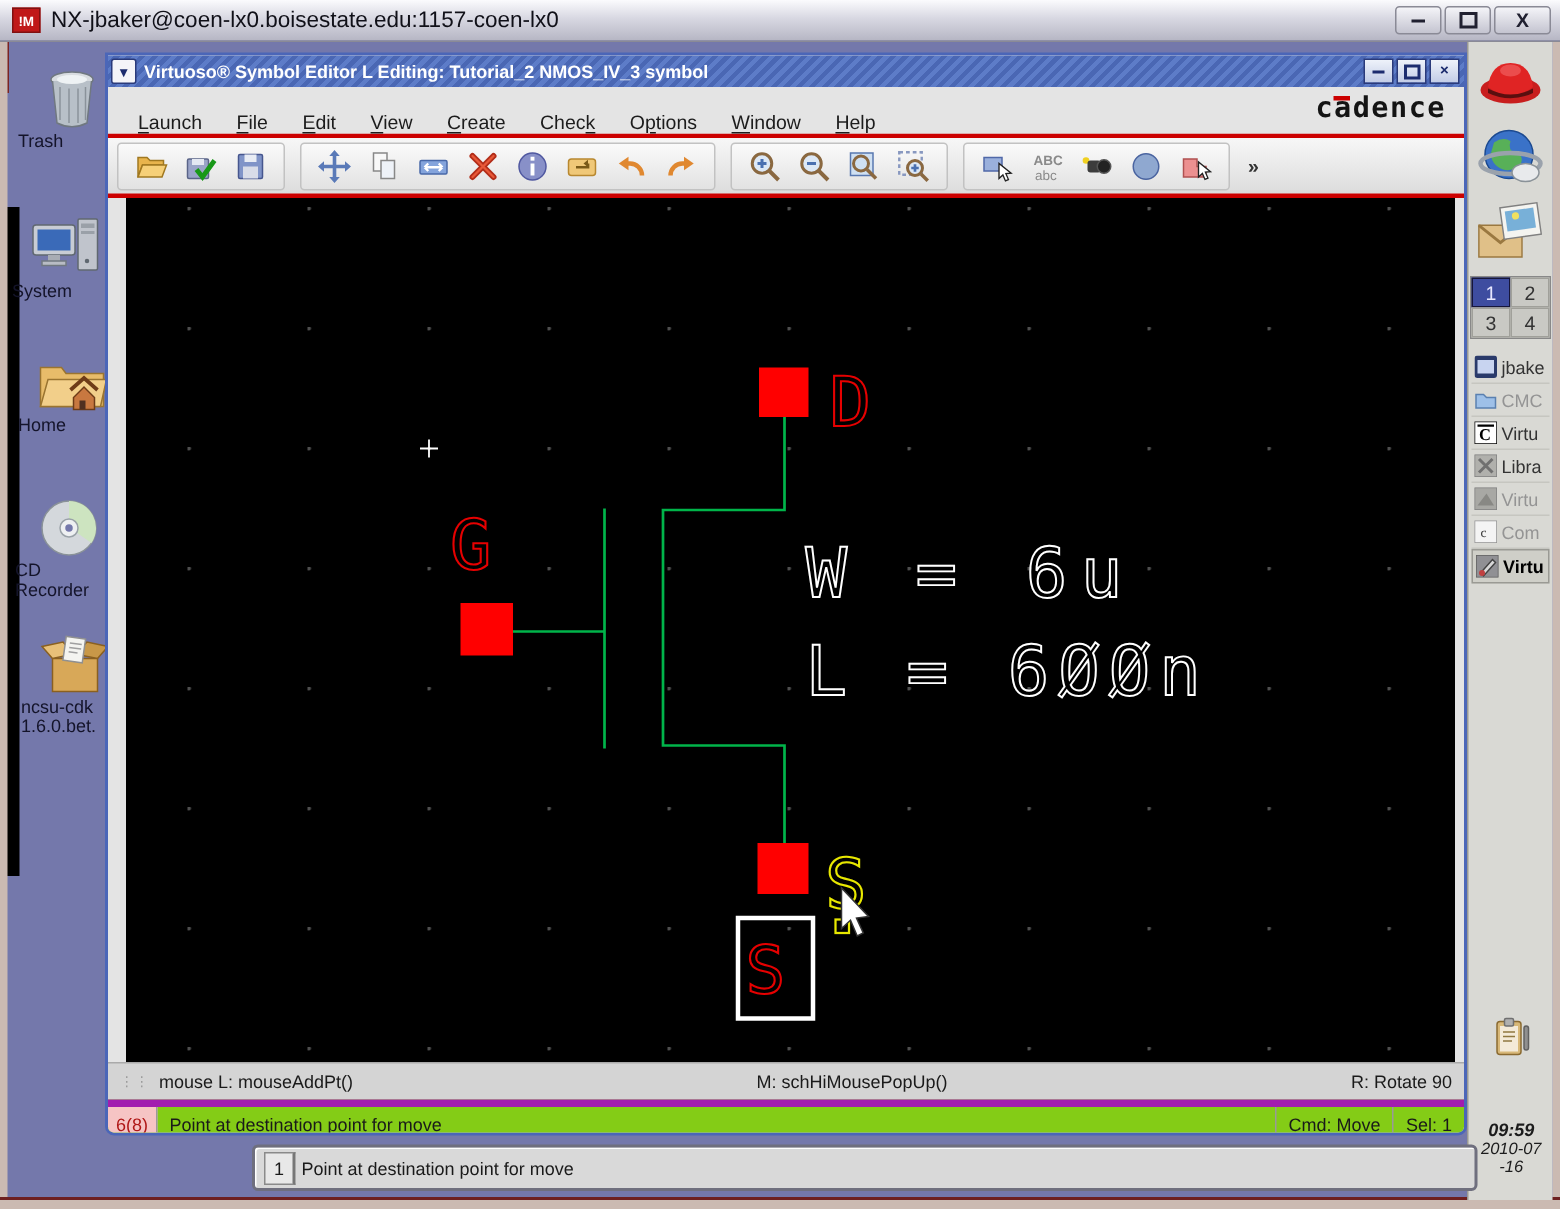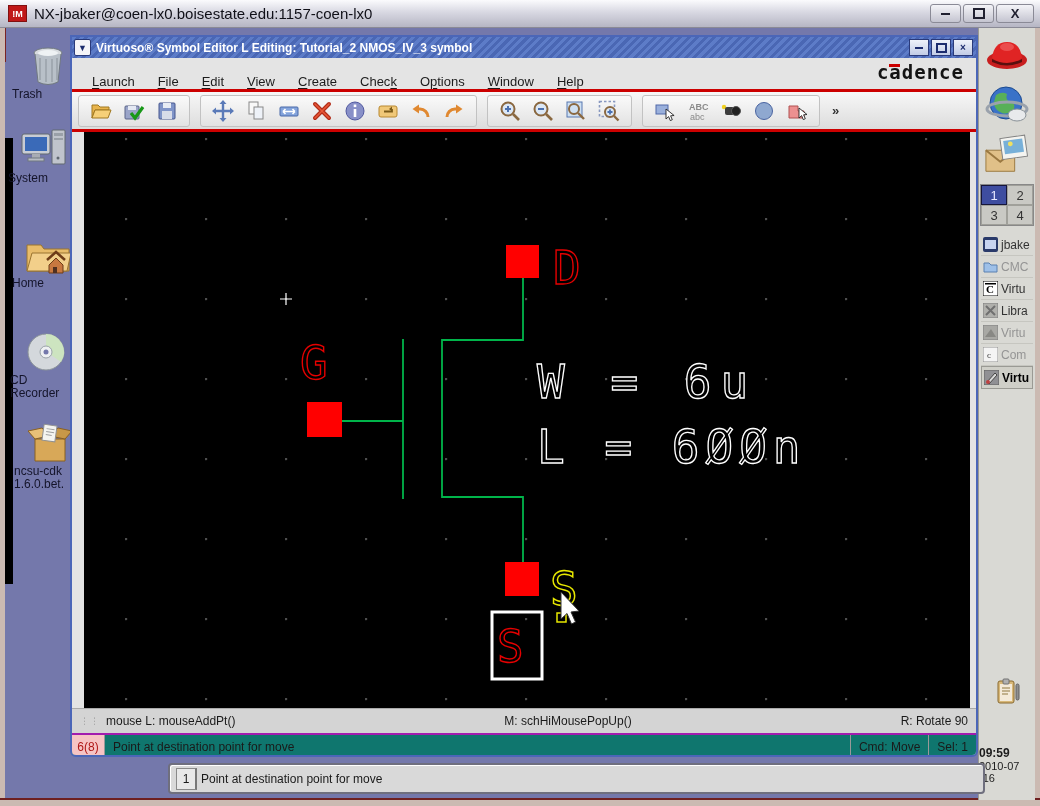--- a/index.html
+++ b/index.html
@@ -34,21 +34,21 @@
   .wswitch{width:52px;margin:6px auto 8px;display:grid;grid-template-columns:26px 26px;border:1px solid #888;}
   .wcell{height:20px;display:flex;align-items:center;justify-content:center;font-size:13px;
     background:#c9c9c4;color:#333;border:1px solid #a0a09a;box-sizing:border-box;}
   .wcell.active{background:#3e4da0;color:#e8e8ff;border:1px solid #16163a;}
   .winlist{margin:4px 2px;}
   .witem{display:flex;align-items:center;gap:3px;height:21px;font-size:12px;color:#333;
     border-bottom:1px solid #c6c6c0;padding-left:2px;}
   .witem.dim{color:#949494;}
   .witem.active{font-weight:bold;color:#000;background:#cfcfc8;border:1px solid #9a9a94;}
   .clip{position:absolute;left:0;top:648px;width:57px;display:flex;justify-content:center;}
-  .clock{position:absolute;left:0;top:718px;width:57px;color:#1c1c1c;}
+  .clock{position:absolute;left:0;top:718px;width:57px;text-align:center;color:#1c1c1c;font-style:italic;}
   .clock .t{font-size:12px;font-weight:bold;}
   .clock .d{font-size:11px;}
   
   .vwin{position:absolute;left:70px;top:35px;width:908px;height:722px;
     border:2px solid #4b66b8;border-radius:0 0 6px 6px;box-sizing:border-box;background:#e4e4e4;overflow:hidden;}
   .vtitle{height:21px;background:repeating-linear-gradient(135deg,#5d7cc8 0 3px,#4a67b4 3px 6px);
     display:flex;align-items:center;color:#fff;font-size:12px;font-weight:bold;}
   .vmenu-icon{width:15px;height:15px;background:#f4f4f8;border:1px solid #2a3a7a;border-radius:2px;
     margin:0 5px 0 2px;color:#1c2c6e;font-size:9px;display:flex;align-items:center;justify-content:center;}
   .vbtns{margin-left:auto;display:flex;gap:2px;padding-right:3px;}
@@ -68,21 +68,21 @@
   .tgroup{display:flex;align-items:center;gap:5px;border:1px solid #c2c2c2;border-radius:3px;
     background:linear-gradient(180deg,#fafafa,#e2e2e2);padding:1px 8px;height:32px;box-sizing:border-box;}
   .tbtn{width:28px;height:28px;display:flex;align-items:center;justify-content:center;}
   .tmore{font-size:13px;color:#333;font-weight:bold;margin-left:2px;}
   .canvas-wrap{margin:0 10px 0 12px;width:886px;height:576px;background:#000;position:relative;}
   
   .sbar1{height:24px;background:#d4d4d4;border-top:1px solid #aaa;display:flex;align-items:center;
     font-size:12px;color:#1a1a1a;padding:0 8px;}
   .sbar1 .grip{color:#999;font-size:9px;margin-right:6px;letter-spacing:1px;}
   .sbar1 .mid{flex:1;text-align:center;}
-  .sbar2{height:23px;background:#0f766e;border-top:2px solid #a21caf;display:flex;align-items:stretch;
+  .sbar2{height:23px;background:#84cc16;border-top:5px solid #a21caf;display:flex;align-items:stretch;
     font-size:12px;color:#1a1a1a;}
   .badge{background:#f6c4c4;color:#b01818;display:flex;align-items:center;justify-content:center;
     width:32px;border-right:1px solid #999;}
   .sprompt{flex:1;display:flex;align-items:center;padding-left:8px;}
   .scmd,.ssel{display:flex;align-items:center;padding:0 8px;border-left:1px solid #999;}
   
   .promptbar{position:absolute;left:168px;top:763px;width:817px;height:31px;background:#d9d9d9;
     border:2px solid #6f6f7e;border-radius:4px;box-shadow:inset 1px 1px 0 #fff;display:flex;align-items:center;
     box-sizing:border-box;font-size:12px;color:#1a1a1a;}
   .pnum{width:18px;height:20px;margin:0 4px 0 6px;background:#e8e8e8;border:1px solid #8a8a8a;
@@ -118,21 +118,21 @@
   <div id="dicons">
       <div class="dicon" style="left: 12px; top: 44px;">
         <svg width="44" height="44" viewBox="0 0 44 44">
           <ellipse cx="22" cy="9" rx="14" ry="5" fill="#d8dce0" stroke="#707880"></ellipse>
           <path d="M9 10 L12 38 Q22 43 32 38 L35 10" fill="#b8c0c8" stroke="#707880"></path>
           <path d="M14 14 V36 M20 15 V38 M26 15 V38 M31 14 V36" stroke="#8a929a" fill="none"></path>
           <ellipse cx="22" cy="9" rx="10" ry="3" fill="#eef2f4"></ellipse>
         </svg>
         <div>Trash</div>
       </div>
-      <div class="dicon" style="left: 8px; top: 128px;">
+      <div class="dicon" style="left: 8px; top: 144px;">
         <svg width="48" height="44" viewBox="0 0 48 44">
           <rect x="2" y="6" width="28" height="20" rx="2" fill="#c8ccd4" stroke="#606870"></rect>
           <rect x="5" y="9" width="22" height="14" fill="#3a6ab8"></rect>
           <rect x="12" y="26" width="8" height="4" fill="#a8acb4"></rect>
           <rect x="8" y="30" width="16" height="3" fill="#b8bcc4" stroke="#707880"></rect>
           <rect x="32" y="2" width="13" height="34" rx="1" fill="#c0c4cc" stroke="#606870"></rect>
           <rect x="34" y="5" width="9" height="3" fill="#9aa0a8"></rect>
           <rect x="34" y="10" width="9" height="2" fill="#9aa0a8"></rect>
           <circle cx="38" cy="30" r="1.5" fill="#606870"></circle>
         </svg>

